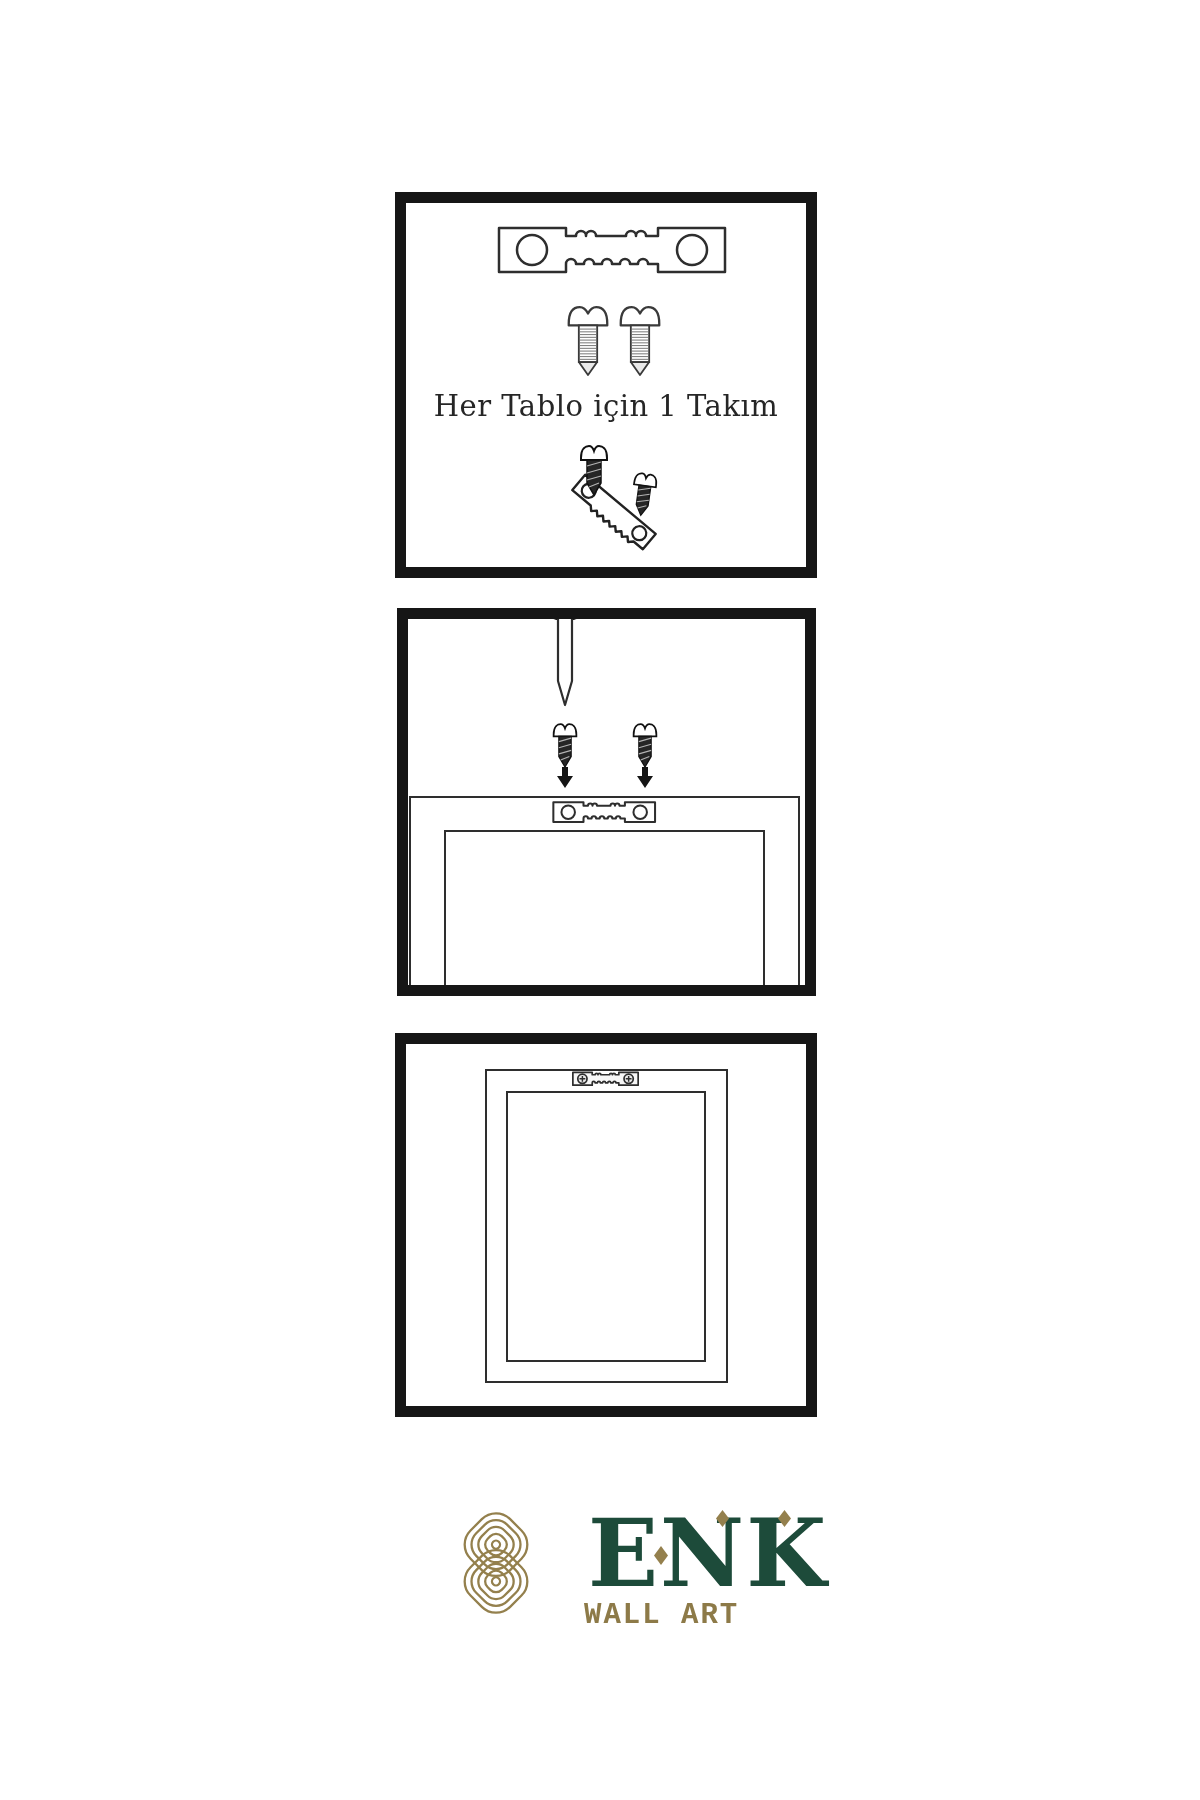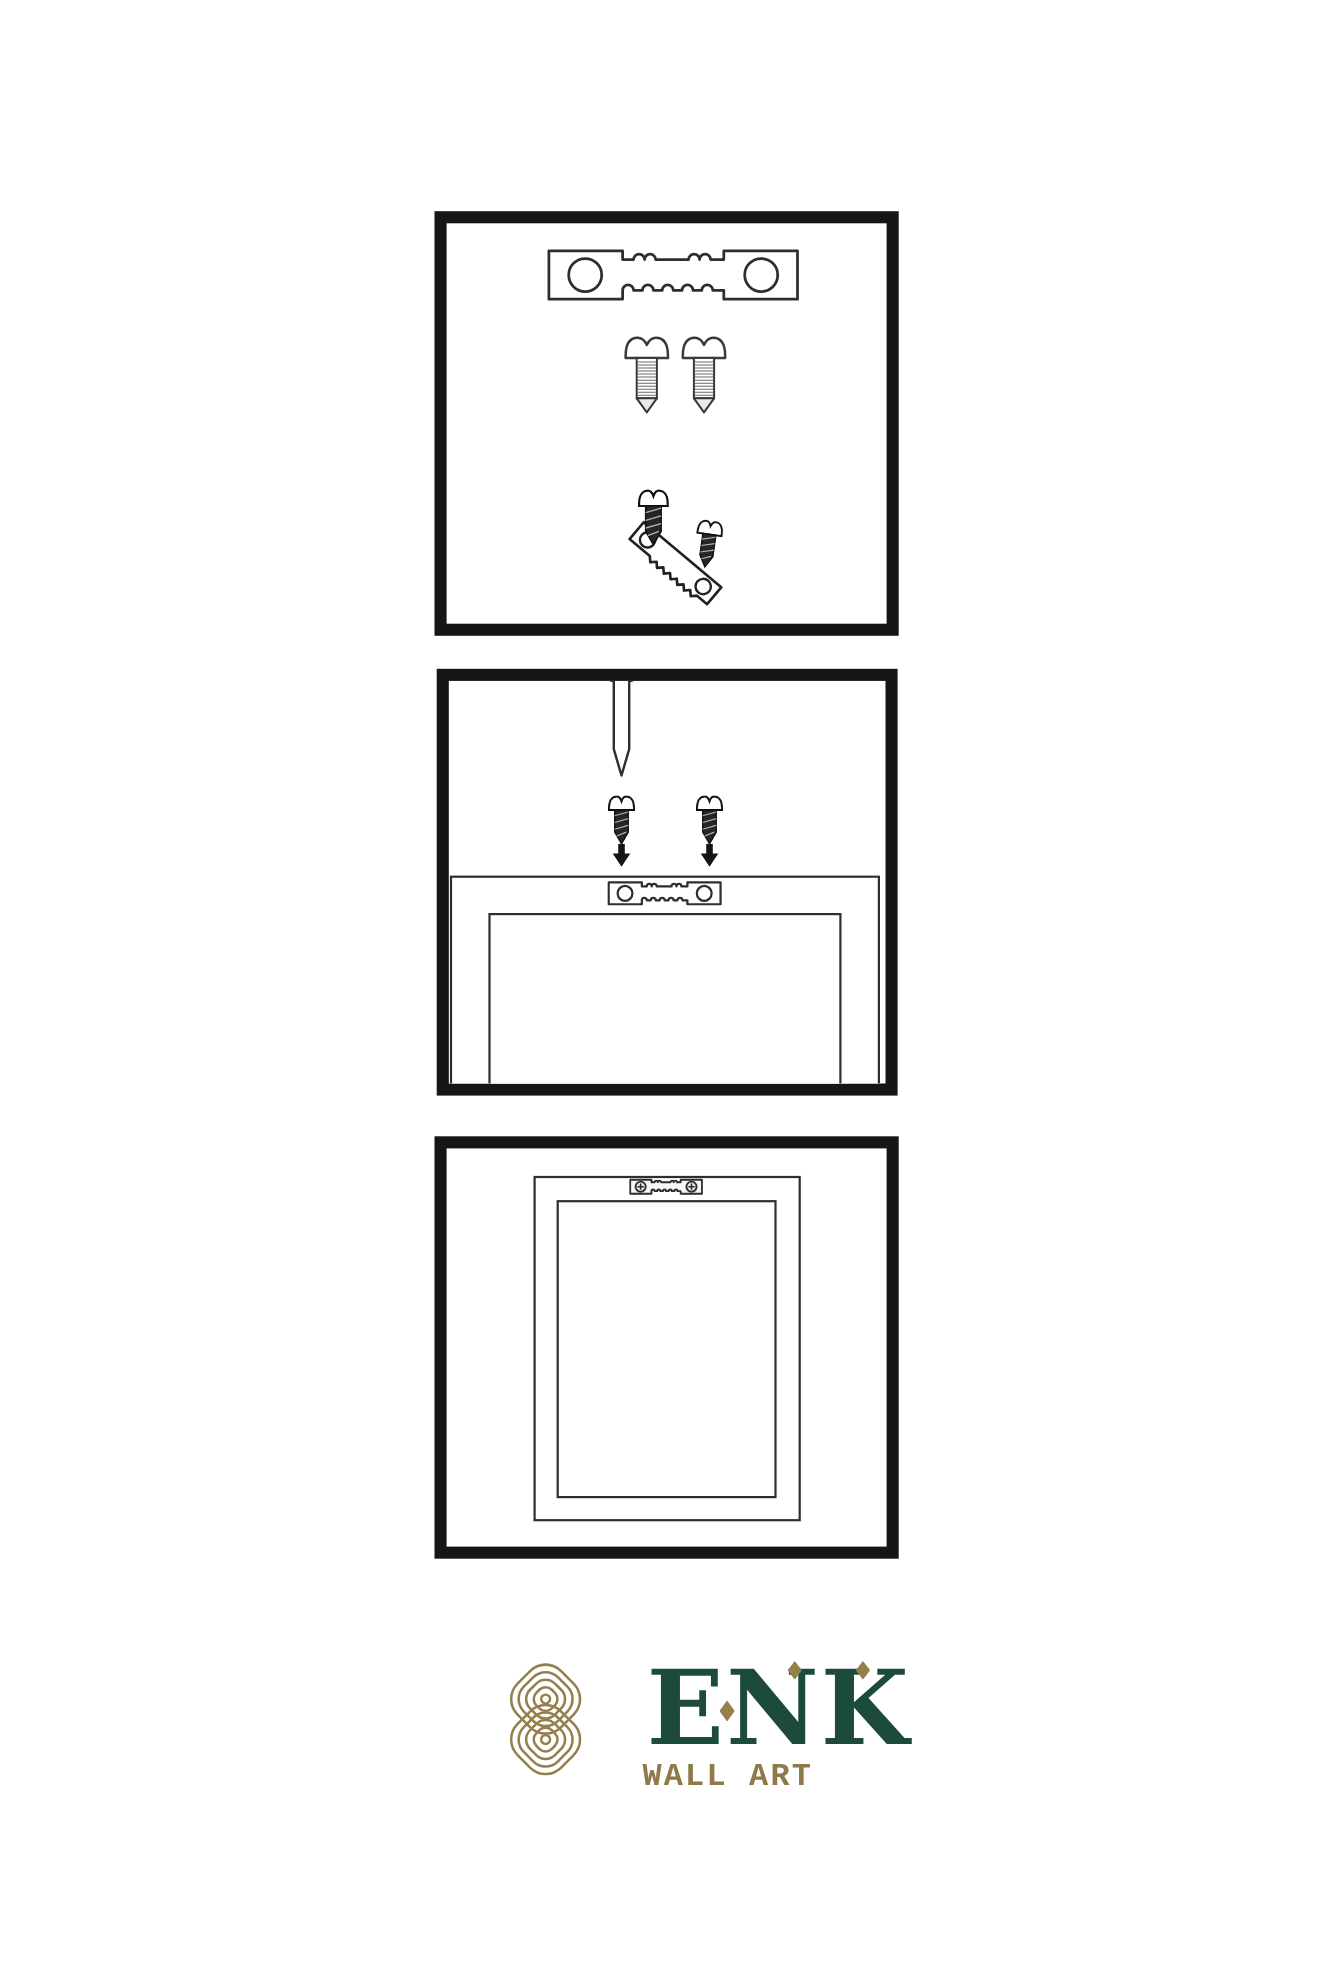--- a/index.html
+++ b/index.html
@@ -92,20 +92,21 @@
     <path d="M14,63 H34 L24,77 Z" fill="#e9e9e9" stroke="#3a3a3a" stroke-width="2" stroke-linejoin="round"></path>
   </svg>
 
   <svg class="abs kit-screw-2" width="44" height="76" viewBox="0 0 48 80">
     <path d="M3,21 C3,7 9,3 15,3 C20,3 22,6 24,10 C26,6 28,3 33,3 C39,3 45,7 45,21 L45,23 L3,23 Z" fill="#fff" stroke="#3a3a3a" stroke-width="2.5" stroke-linejoin="round"></path>
     <rect x="14" y="23" width="20" height="40" fill="#fff" stroke="#3a3a3a" stroke-width="2"></rect>
     <path d="M15,27 H33 M15,30 H33 M15,33 H33 M15,36 H33 M15,39 H33 M15,42 H33 M15,45 H33 M15,48 H33 M15,51 H33 M15,54 H33 M15,57 H33 M15,60 H33" stroke="#6a6a6a" stroke-width="1"></path>
     <path d="M14,63 H34 L24,77 Z" fill="#e9e9e9" stroke="#3a3a3a" stroke-width="2" stroke-linejoin="round"></path>
   </svg>
 
+  <div class="abs kit-caption">Her Tablo için 1 Takım</div>
 
   <svg class="abs kit-demo" width="130" height="112" viewBox="0 0 130 112">
 
     <g transform="translate(62,69) rotate(40)">
       <path d="M-46,-10 H46 V10 H34 L30,14 L26,10 L22,14 L18,10 L14,14 L10,10 L6,14 L2,10 L-2,14 L-6,10 L-10,14 L-14,10 L-18,14 L-22,10 H-46 Z" fill="#fff" stroke="#222" stroke-width="2.4" stroke-linejoin="round"></path>
       <circle cx="-33" cy="0" r="7" fill="#fff" stroke="#222" stroke-width="2.2"></circle>
       <circle cx="33" cy="0" r="7" fill="#fff" stroke="#222" stroke-width="2.2"></circle>
     </g>
 
     <g transform="translate(78,30) scale(0.85) rotate(8 16 26)">

